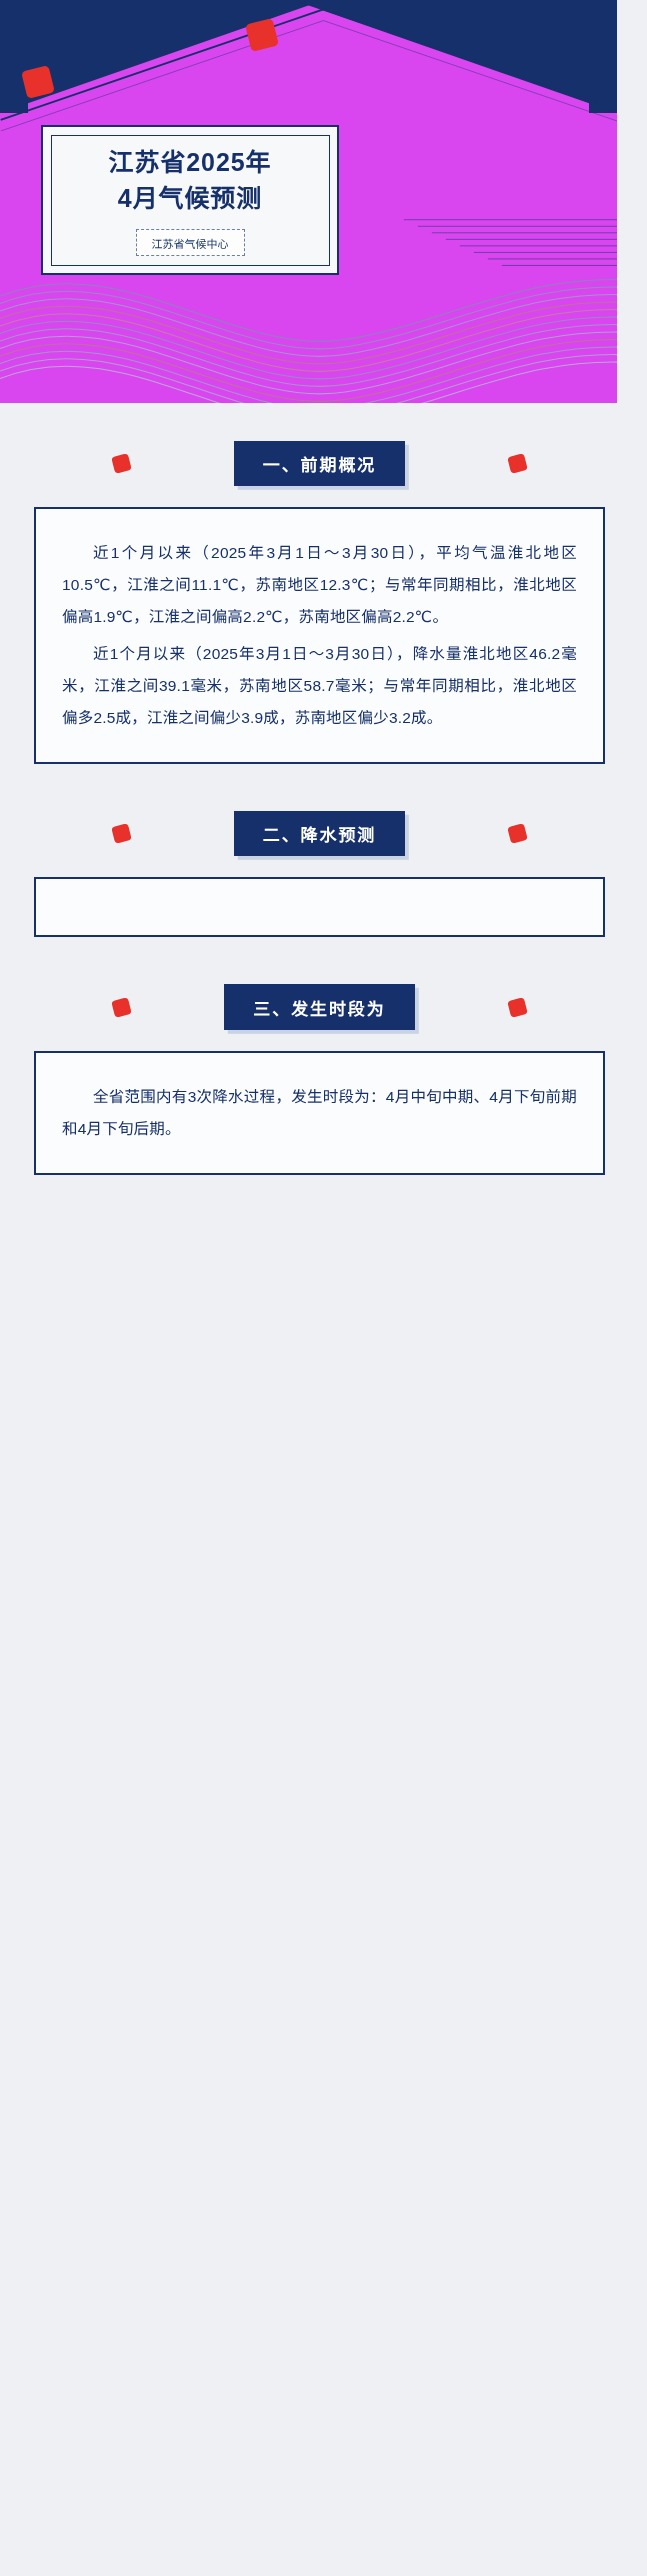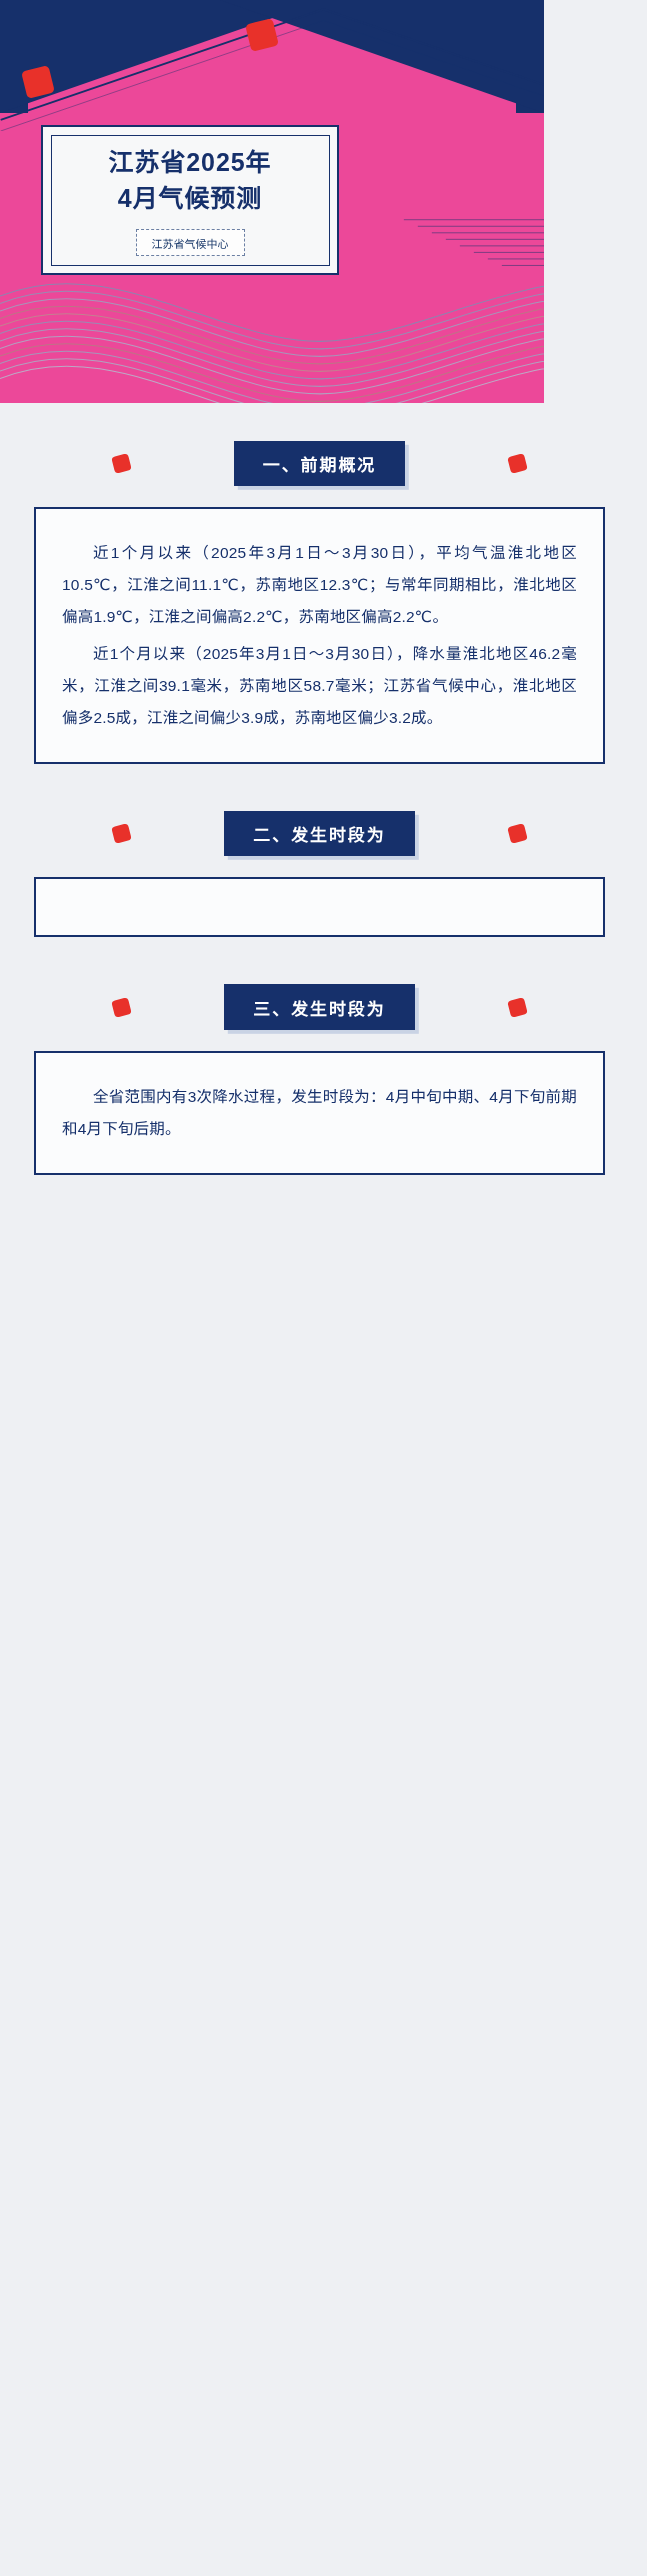--- a/index.html
+++ b/index.html
@@ -13,23 +13,23 @@
     background: #eef0f3;
     font-family: "Liberation Sans", "DejaVu Sans", sans-serif;
     color: #1b3a6b;
     position: relative;
     overflow-x: hidden;
   }
 
   
   .header {
     position: relative;
-    width: 544px;
+    width: 617px;
     height: 403px;
-    background: #ec4899;
+    background: #d946ef;
     overflow: hidden;
   }
   
   .navy-left {
     position: absolute;
     left: 0; top: 0;
     width: 0; height: 0;
     border-top: 113px solid #16306b;
     border-right: 324px solid transparent;
   }
@@ -233,28 +233,28 @@
 </div>
 
 <div class="section">
   <div class="sec-head">
     <span class="sec-dot left"></span>
     <div class="sec-title">一、前期概况</div>
     <span class="sec-dot right"></span>
   </div>
   <div class="card">
     <p>近1个月以来（2025年3月1日～3月30日），平均气温淮北地区10.5℃，江淮之间11.1℃，苏南地区12.3℃；与常年同期相比，淮北地区偏高1.9℃，江淮之间偏高2.2℃，苏南地区偏高2.2℃。</p>
-    <p>近1个月以来（2025年3月1日～3月30日），降水量淮北地区46.2毫米，江淮之间39.1毫米，苏南地区58.7毫米；江苏省气候中心，淮北地区偏多2.5成，江淮之间偏少3.9成，苏南地区偏少3.2成。</p>
+    <p>近1个月以来（2025年3月1日～3月30日），降水量淮北地区46.2毫米，江淮之间39.1毫米，苏南地区58.7毫米；与常年同期相比，淮北地区偏多2.5成，江淮之间偏少3.9成，苏南地区偏少3.2成。</p>
   </div>
 </div>
 
 <div class="section">
   <div class="sec-head">
     <span class="sec-dot left"></span>
-    <div class="sec-title">二、发生时段为</div>
+    <div class="sec-title">二、降水预测</div>
     <span class="sec-dot right"></span>
   </div>
   <div class="card">
   </div>
 </div>
 
 <div class="section">
   <div class="sec-head">
     <span class="sec-dot left"></span>
     <div class="sec-title">三、发生时段为</div>

